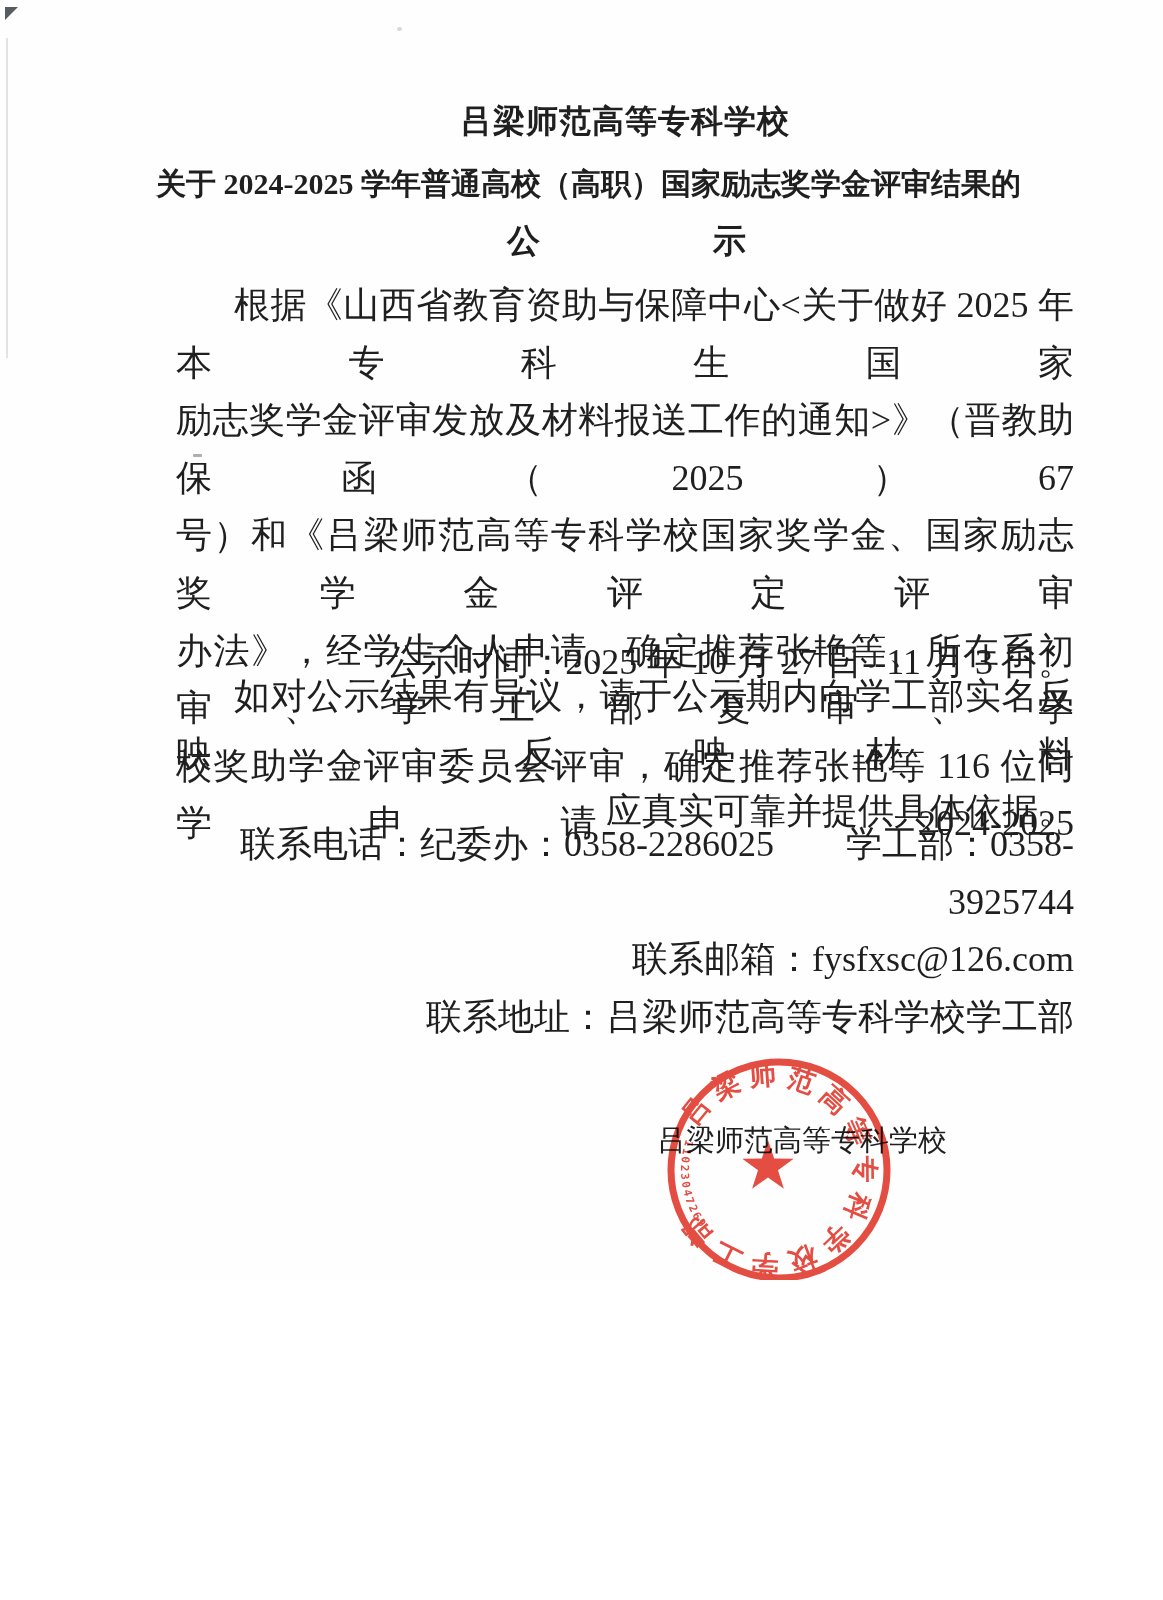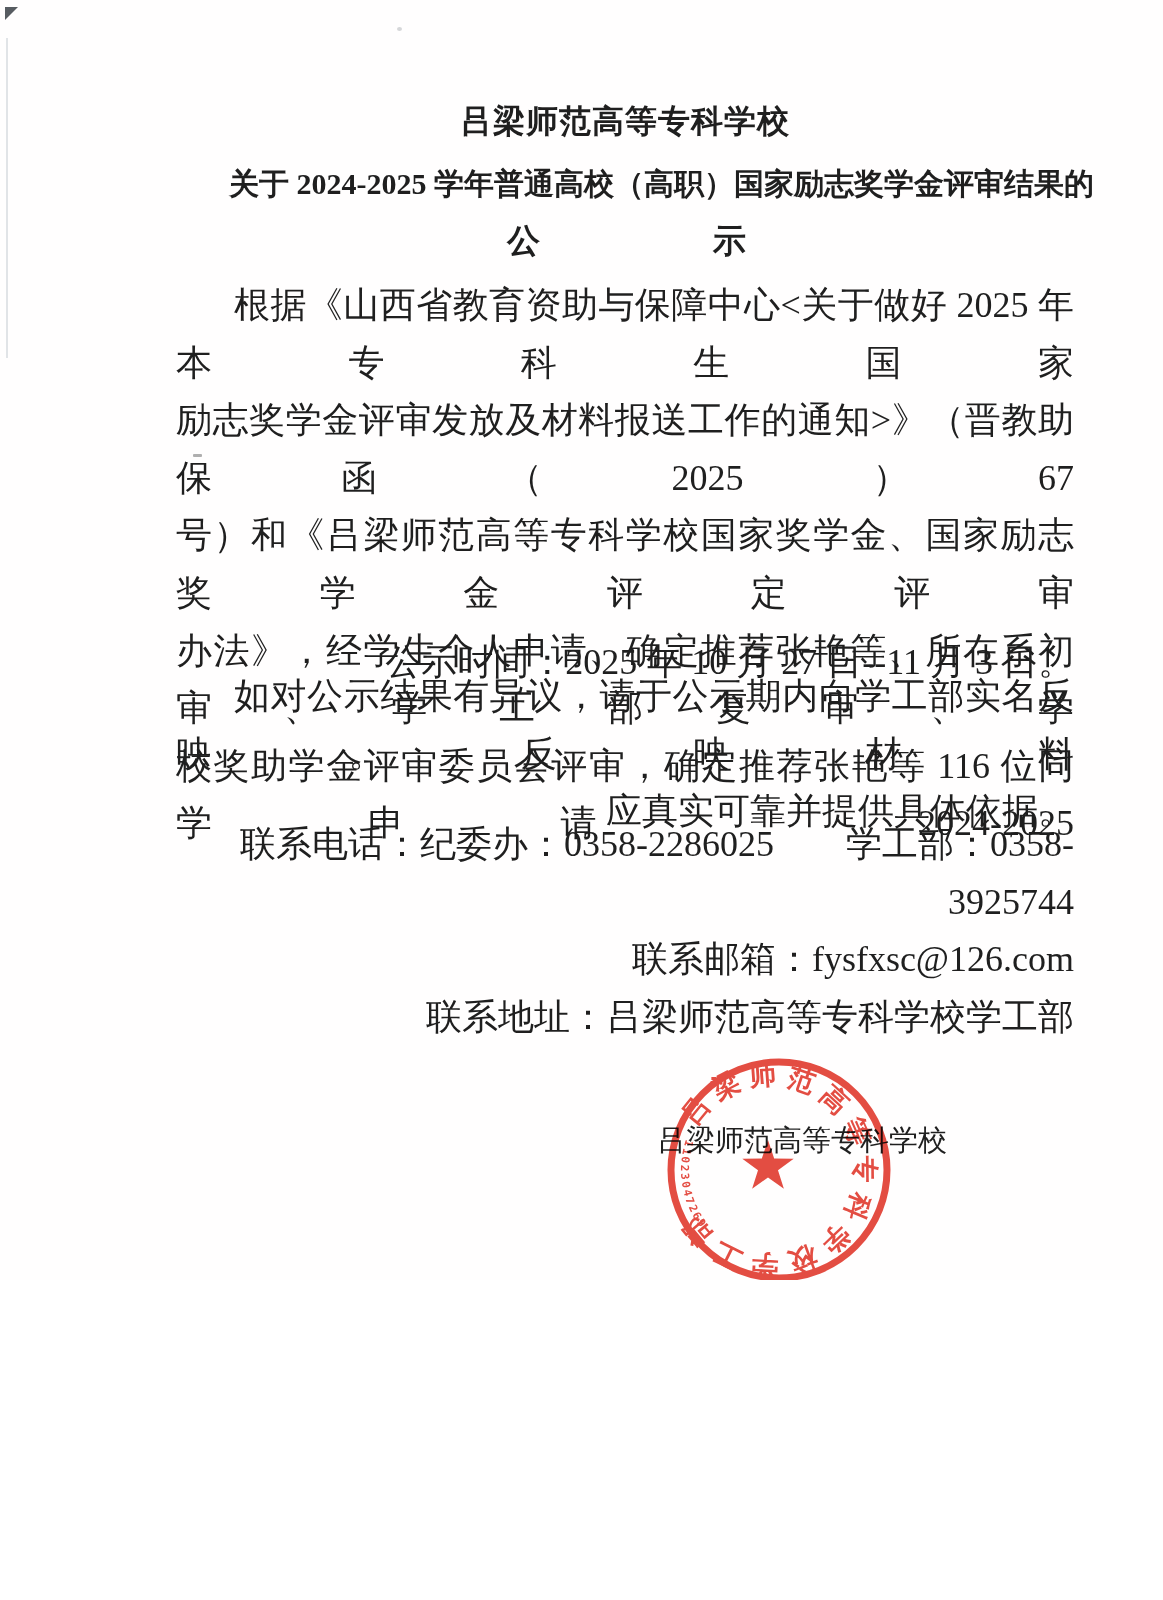--- a/index.html
+++ b/index.html
@@ -14,21 +14,21 @@
     border-top:13px solid #3a3f45;border-right:13px solid transparent;opacity:.85;}
   .edge-line{position:absolute;left:6px;top:38px;width:2px;height:320px;
     background:#c9ced3;opacity:.55;}
   .dash-artifact{position:absolute;left:193px;top:454px;width:9px;height:3px;background:#6d6d6d;opacity:.55;border-radius:1px;}
   .dot-artifact{position:absolute;left:397px;top:27px;width:5px;height:4px;background:#b9bcc0;opacity:.6;border-radius:50%;}
 
   
   .t1{position:absolute;left:176px;top:100px;width:898px;margin:0;
     font-size:32px;font-weight:bold;text-align:center;white-space:nowrap;letter-spacing:1px;}
   .t2{position:absolute;left:156px;top:164px;width:938px;
-    font-size:30px;font-weight:bold;text-align:right;white-space:nowrap;}
+    font-size:30px;font-weight:bold;text-align:left;white-space:nowrap;}
   .gs{position:absolute;top:222px;font-size:33px;font-weight:bold;line-height:38px;}
   .gs1{left:507px;}
   .gs2{left:713px;}
 
   
   .para{position:absolute;left:176px;width:898px;font-size:36px;line-height:57.6px;}
   .p1{top:277px;}
   .p2{top:634px;}
   .p3{top:668px;}
   .contacts{top:816px;}

